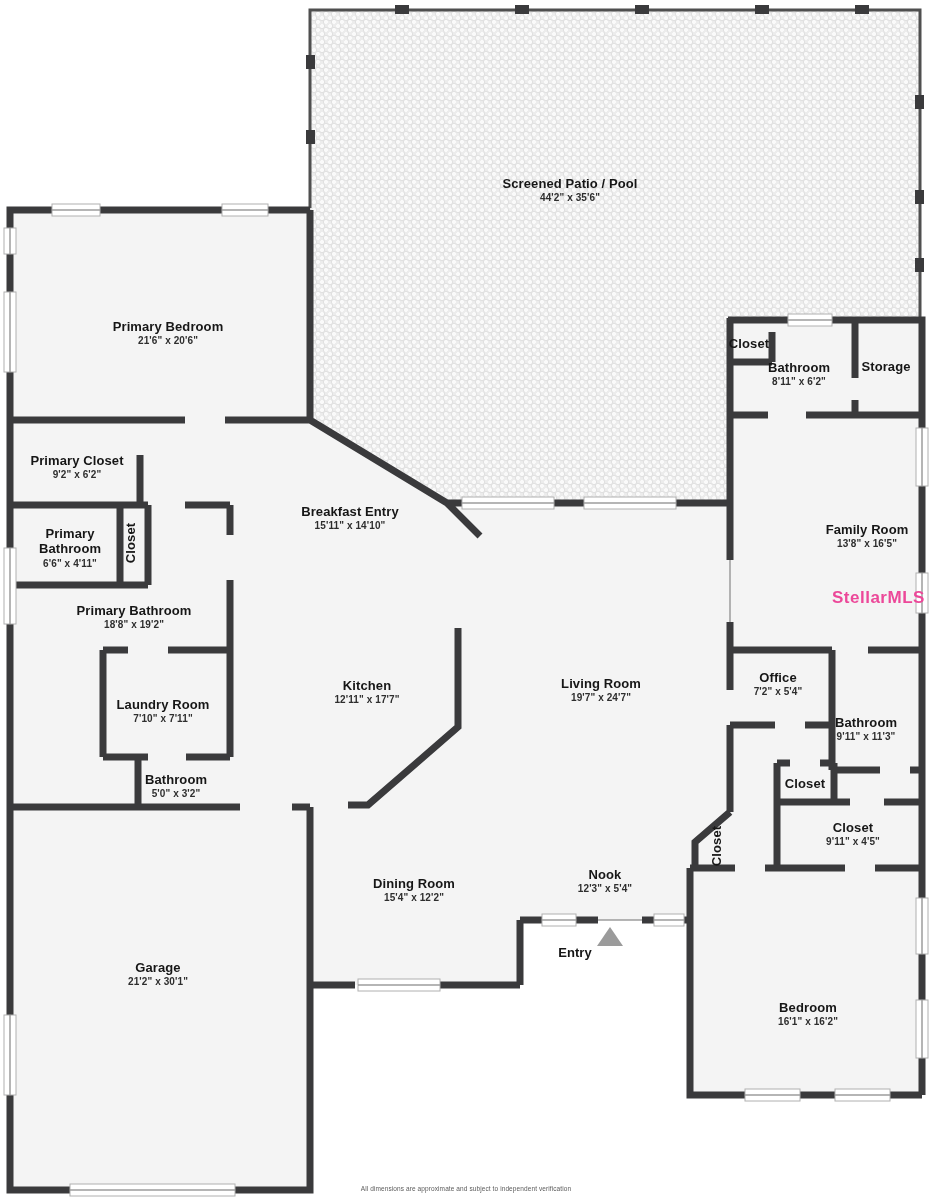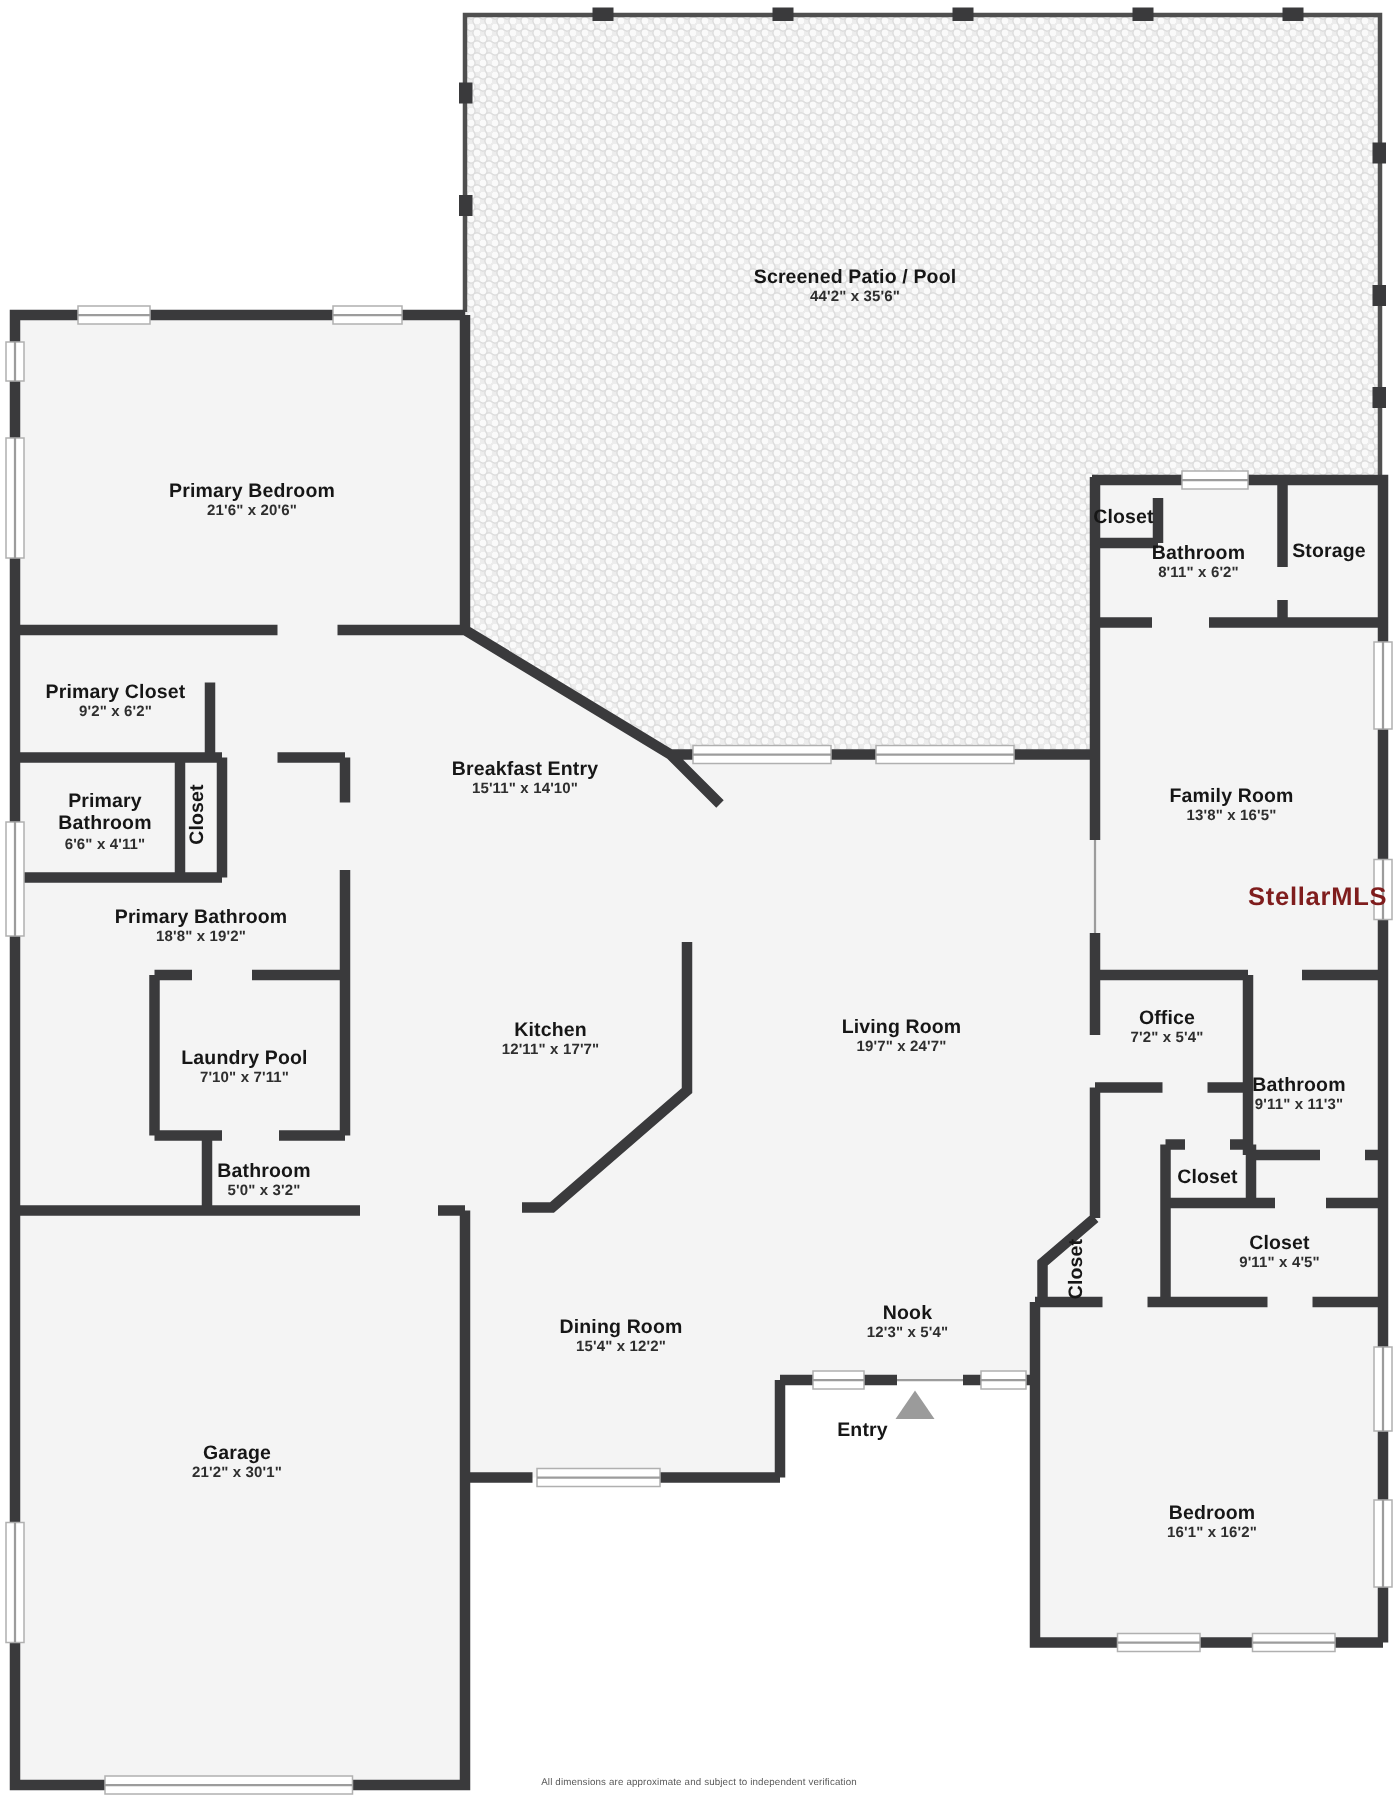--- a/index.html
+++ b/index.html
@@ -11,21 +11,21 @@
   .label{
     position:absolute;transform:translate(-50%,-50%);
     text-align:center;color:#161616;white-space:nowrap;z-index:5;
   }
   .label.vertical{transform:translate(-50%,-50%) rotate(-90deg);}
   .label.narrow{white-space:normal;width:88px;}
   .room-name{font-weight:700;font-size:13px;line-height:1.18;letter-spacing:.1px;}
   .room-dims{font-weight:700;font-size:10px;color:#2e2e2e;margin-top:1px;letter-spacing:.1px;}
   .watermark{
     position:absolute;left:832px;top:588px;z-index:2;
-    font-size:17px;font-weight:700;color:#7f1d1d;letter-spacing:.5px;
+    font-size:17px;font-weight:700;color:#ec4899;letter-spacing:.5px;
   }
   .disclaimer{
     position:absolute;left:466px;top:1185px;transform:translateX(-50%);
     font-size:6.5px;color:#5a5a5a;z-index:5;letter-spacing:.1px;
   }
 </style>
 </head>
 <body>
 
 <div id="plan">
@@ -176,21 +176,21 @@
   </div>
   <div class="label" style="left:350px;top:518px">
     <div class="room-name">Breakfast Entry</div>
     <div class="room-dims">15'11" x 14'10"</div>
   </div>
   <div class="label" style="left:134px;top:617px">
     <div class="room-name">Primary Bathroom</div>
     <div class="room-dims">18'8" x 19'2"</div>
   </div>
   <div class="label" style="left:163px;top:711px">
-    <div class="room-name">Laundry Pool</div>
+    <div class="room-name">Laundry Room</div>
     <div class="room-dims">7'10" x 7'11"</div>
   </div>
   <div class="label" style="left:176px;top:786px">
     <div class="room-name">Bathroom</div>
     <div class="room-dims">5'0" x 3'2"</div>
   </div>
   <div class="label" style="left:367px;top:692px">
     <div class="room-name">Kitchen</div>
     <div class="room-dims">12'11" x 17'7"</div>
   </div>
@@ -201,21 +201,21 @@
   <div class="label" style="left:749px;top:344px">
     <div class="room-name">Closet</div>
   </div>
   <div class="label" style="left:799px;top:374px">
     <div class="room-name">Bathroom</div>
     <div class="room-dims">8'11" x 6'2"</div>
   </div>
   <div class="label" style="left:886px;top:367px">
     <div class="room-name">Storage</div>
   </div>
-  <div class="label" style="left:821px;top:536px">
+  <div class="label" style="left:867px;top:536px">
     <div class="room-name">Family Room</div>
     <div class="room-dims">13'8" x 16'5"</div>
   </div>
   <div class="label" style="left:778px;top:684px">
     <div class="room-name">Office</div>
     <div class="room-dims">7'2" x 5'4"</div>
   </div>
   <div class="label" style="left:866px;top:729px">
     <div class="room-name">Bathroom</div>
     <div class="room-dims">9'11" x 11'3"</div>

